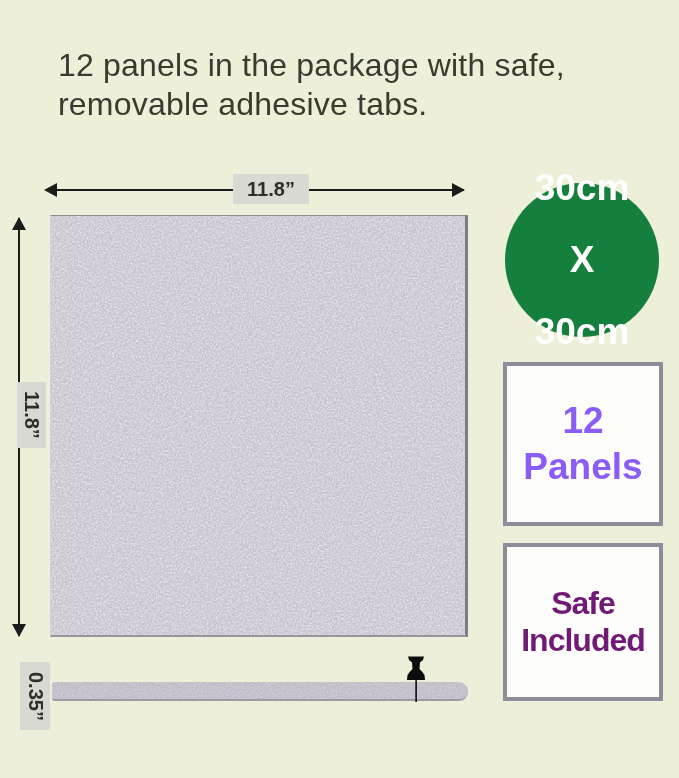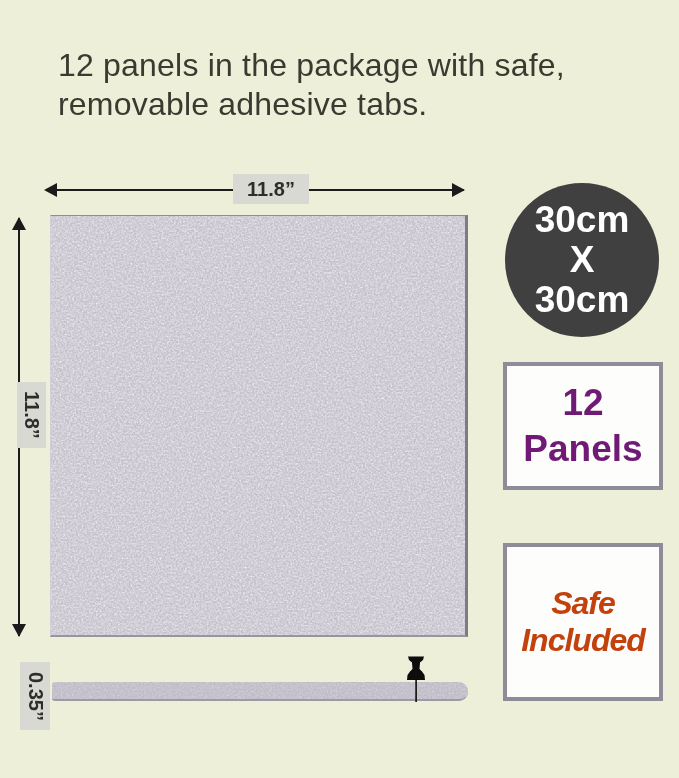--- a/index.html
+++ b/index.html
@@ -76,60 +76,60 @@
   }
   .pushpin { position: absolute; left: 404px; top: 656px; }
   
   .circle-badge {
     position: absolute;
     left: 505px;
     top: 183px;
     width: 154px;
     height: 154px;
     border-radius: 50%;
-    background: #404040;
+    background: #15803d;
     color: #ffffff;
     font-weight: 700;
     font-size: 37px;
     line-height: 40px;
     display: flex;
     flex-direction: column;
     align-items: center;
     justify-content: center;
     text-align: center;
+    gap: 32px;
   }
   .info-box {
     position: absolute;
     left: 503px;
     width: 160px;
     box-sizing: border-box;
     background: #fdfdfb;
     border: 4px solid #8d8c98;
     display: flex;
     flex-direction: column;
     align-items: center;
     justify-content: center;
     text-align: center;
     font-weight: 700;
   }
   .panels-box {
     top: 362px;
-    height: 128px;
-    color: #701a75;
+    height: 164px;
+    color: #8b5cf6;
     font-size: 37px;
     line-height: 46px;
   }
   .adhesive-box {
     top: 543px;
     height: 158px;
-    color: #c2410c;
+    color: #701a75;
     font-size: 32px;
     line-height: 37px;
     letter-spacing: -1px;
-    font-style: italic;
   }
 </style>
 </head>
 <body>
 
 <div class="page">
 
   <h1 class="title">12 panels in the package with safe, removable adhesive tabs.</h1>
 
   <div class="dim-line hline"></div>

